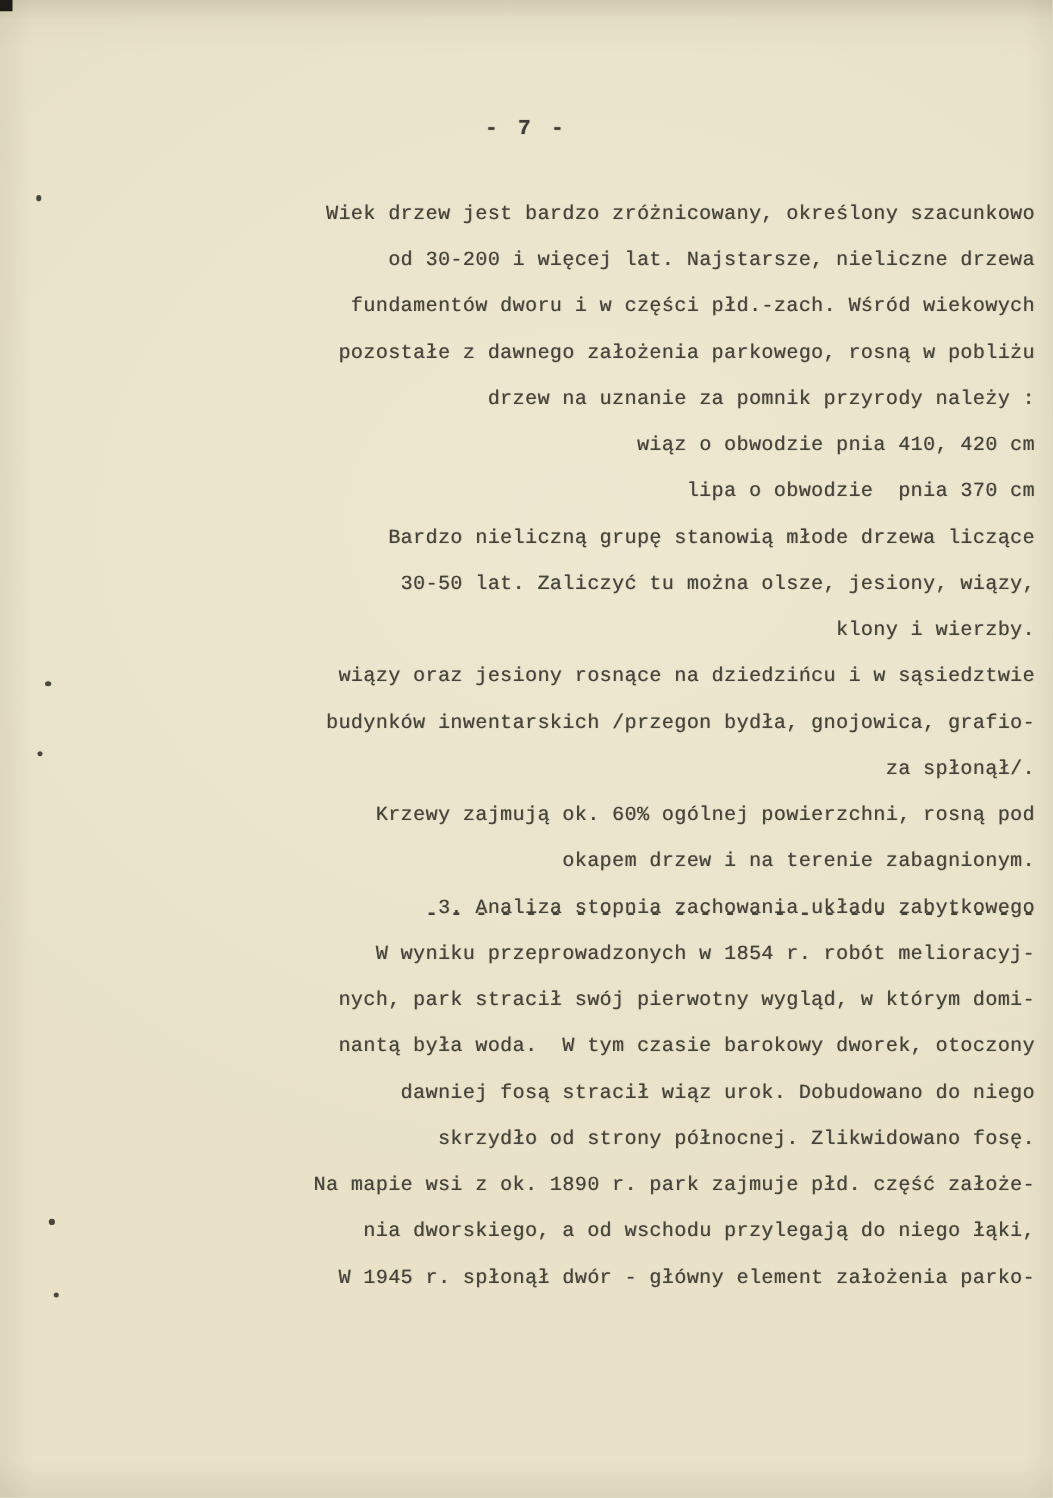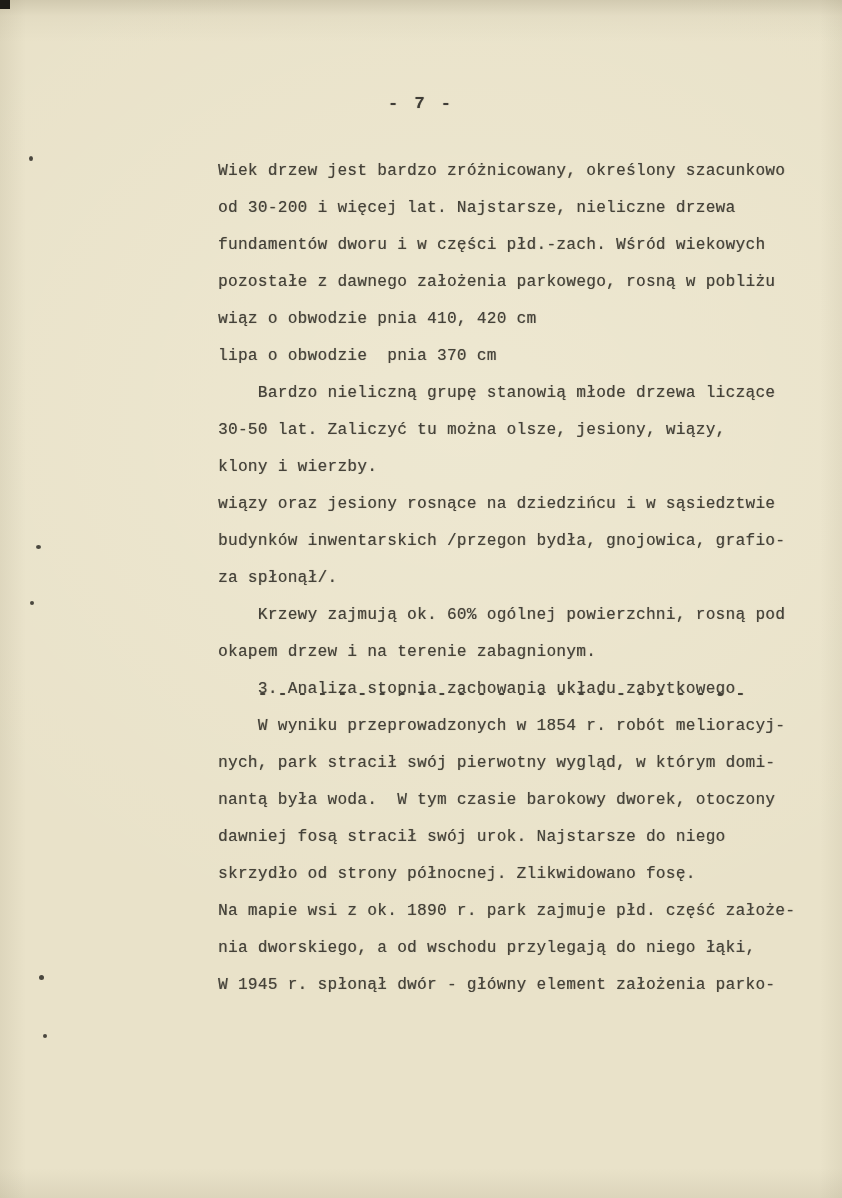--- a/index.html
+++ b/index.html
@@ -40,20 +40,21 @@
   }
 
   .line {
     white-space: pre;
     font-size: 16px;
     line-height: 37px;
     height: 37px;
     color: #454239;
     letter-spacing: 0.35px;
     text-shadow: 0.4px 0 0.7px rgba(58,56,48,0.55);
+    text-align: right;
   }
 
   
   .dashline {
     height: 20px;
     line-height: 12px;
     margin-top: -20px;
     font-weight: bold;
   }
 
@@ -75,36 +76,37 @@
 <div class="page">
   <div class="paper-shade"></div>
 
   <div class="pagenum">- 7 -</div>
 
   <div class="textblock">
     <div class="line">Wiek drzew jest bardzo zróżnicowany, określony szacunkowo</div>
     <div class="line">od 30-200 i więcej lat. Najstarsze, nieliczne drzewa</div>
     <div class="line">fundamentów dworu i w części płd.-zach. Wśród wiekowych</div>
     <div class="line">pozostałe z dawnego założenia parkowego, rosną w pobliżu</div>
+    <div class="line">drzew na uznanie za pomnik przyrody należy :</div>
     <div class="line">wiąz o obwodzie pnia 410, 420 cm</div>
     <div class="line">lipa o obwodzie  pnia 370 cm</div>
     <div class="line">    Bardzo nieliczną grupę stanowią młode drzewa liczące</div>
     <div class="line">30-50 lat. Zaliczyć tu można olsze, jesiony, wiązy,</div>
     <div class="line">klony i wierzby.</div>
     <div class="line">wiązy oraz jesiony rosnące na dziedzińcu i w sąsiedztwie</div>
     <div class="line">budynków inwentarskich /przegon bydła, gnojowica, grafio-</div>
     <div class="line">za spłonął/.</div>
     <div class="line">    Krzewy zajmują ok. 60% ogólnej powierzchni, rosną pod</div>
     <div class="line">okapem drzew i na terenie zabagnionym.</div>
     <div class="line">    3. Analiza stopnia zachowania układu zabytkowego</div>
     <div class="line dashline">    - - - - - - - - - - - - - - - - - - - - - - - - -</div>
     <div class="line">    W wyniku przeprowadzonych w 1854 r. robót melioracyj-</div>
     <div class="line">nych, park stracił swój pierwotny wygląd, w którym domi-</div>
     <div class="line">nantą była woda.  W tym czasie barokowy dworek, otoczony</div>
-    <div class="line">dawniej fosą stracił swój urok. Najstarsze do niego</div>
+    <div class="line">dawniej fosą stracił wiąz urok. Dobudowano do niego</div>
     <div class="line">skrzydło od strony północnej. Zlikwidowano fosę.</div>
     <div class="line">Na mapie wsi z ok. 1890 r. park zajmuje płd. część założe-</div>
     <div class="line">nia dworskiego, a od wschodu przylegają do niego łąki,</div>
     <div class="line">W 1945 r. spłonął dwór - główny element założenia parko-</div>
   </div>
 
   <div class="corner-mark"></div>
   <div class="speck" style="left:29px; top:156px; width:4px; height:5px;"></div>
   <div class="speck" style="left:36px; top:545px; width:5px; height:4px;"></div>
   <div class="speck" style="left:30px; top:601px; width:4px; height:4px;"></div>

